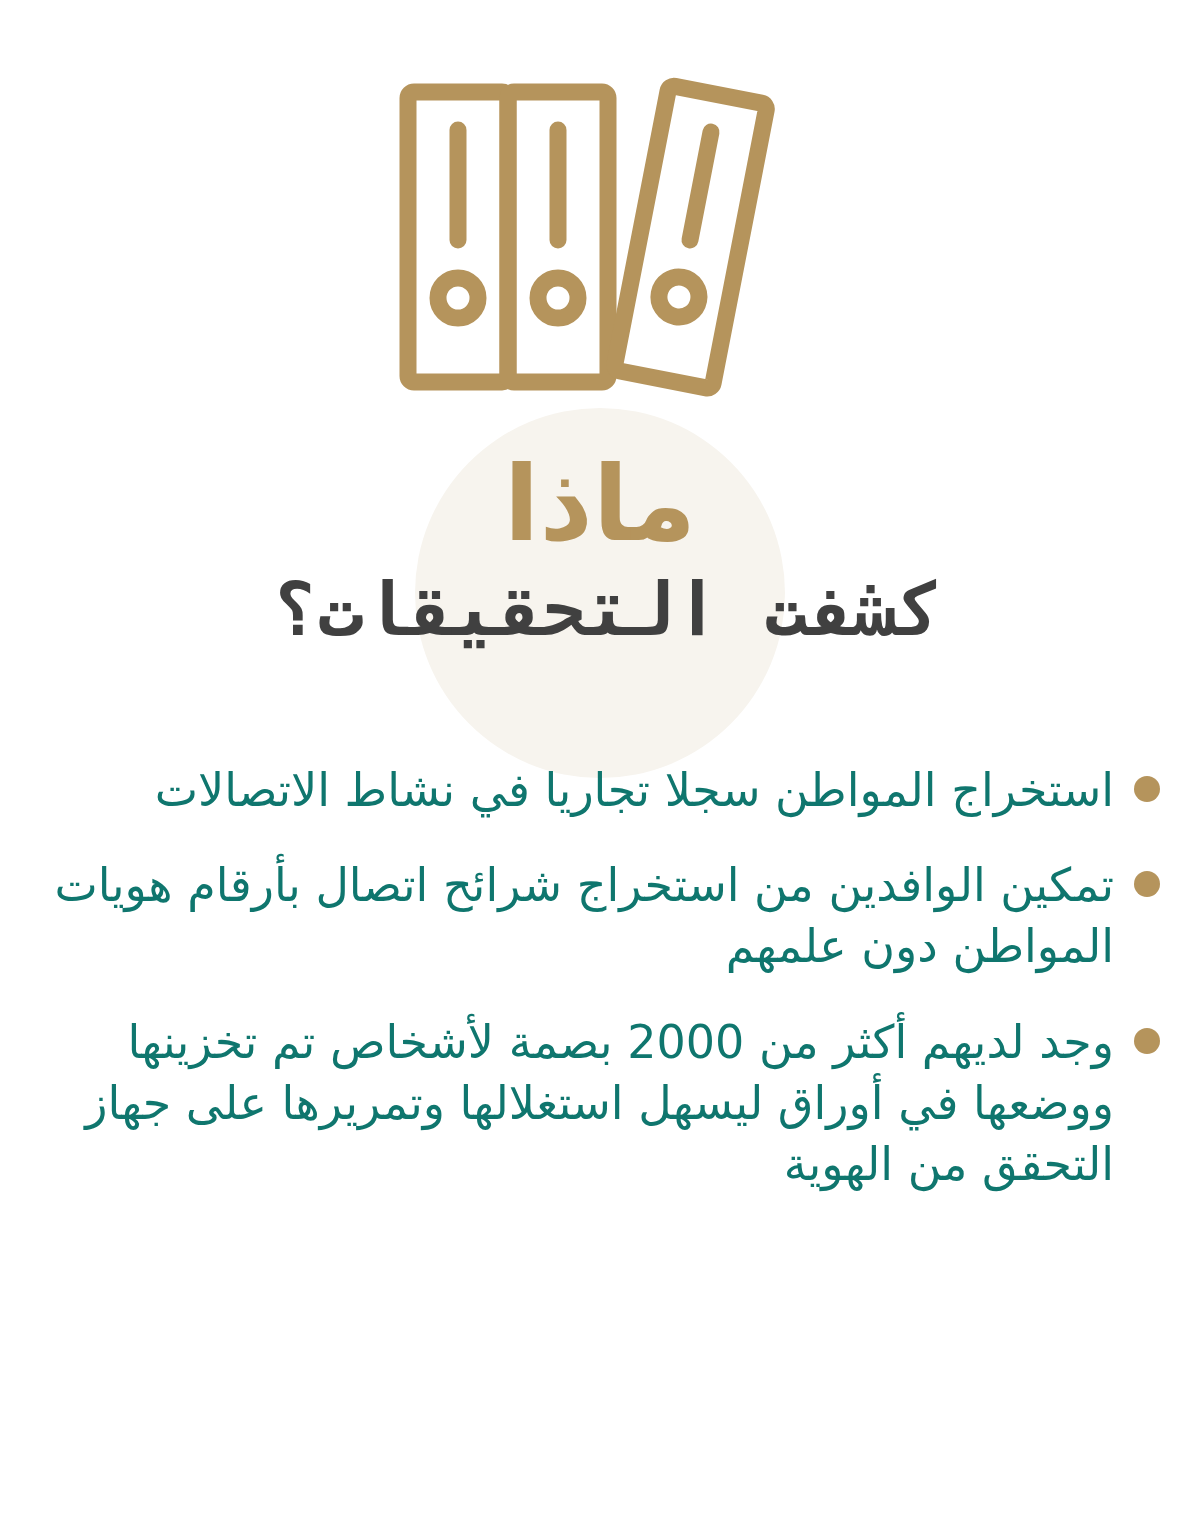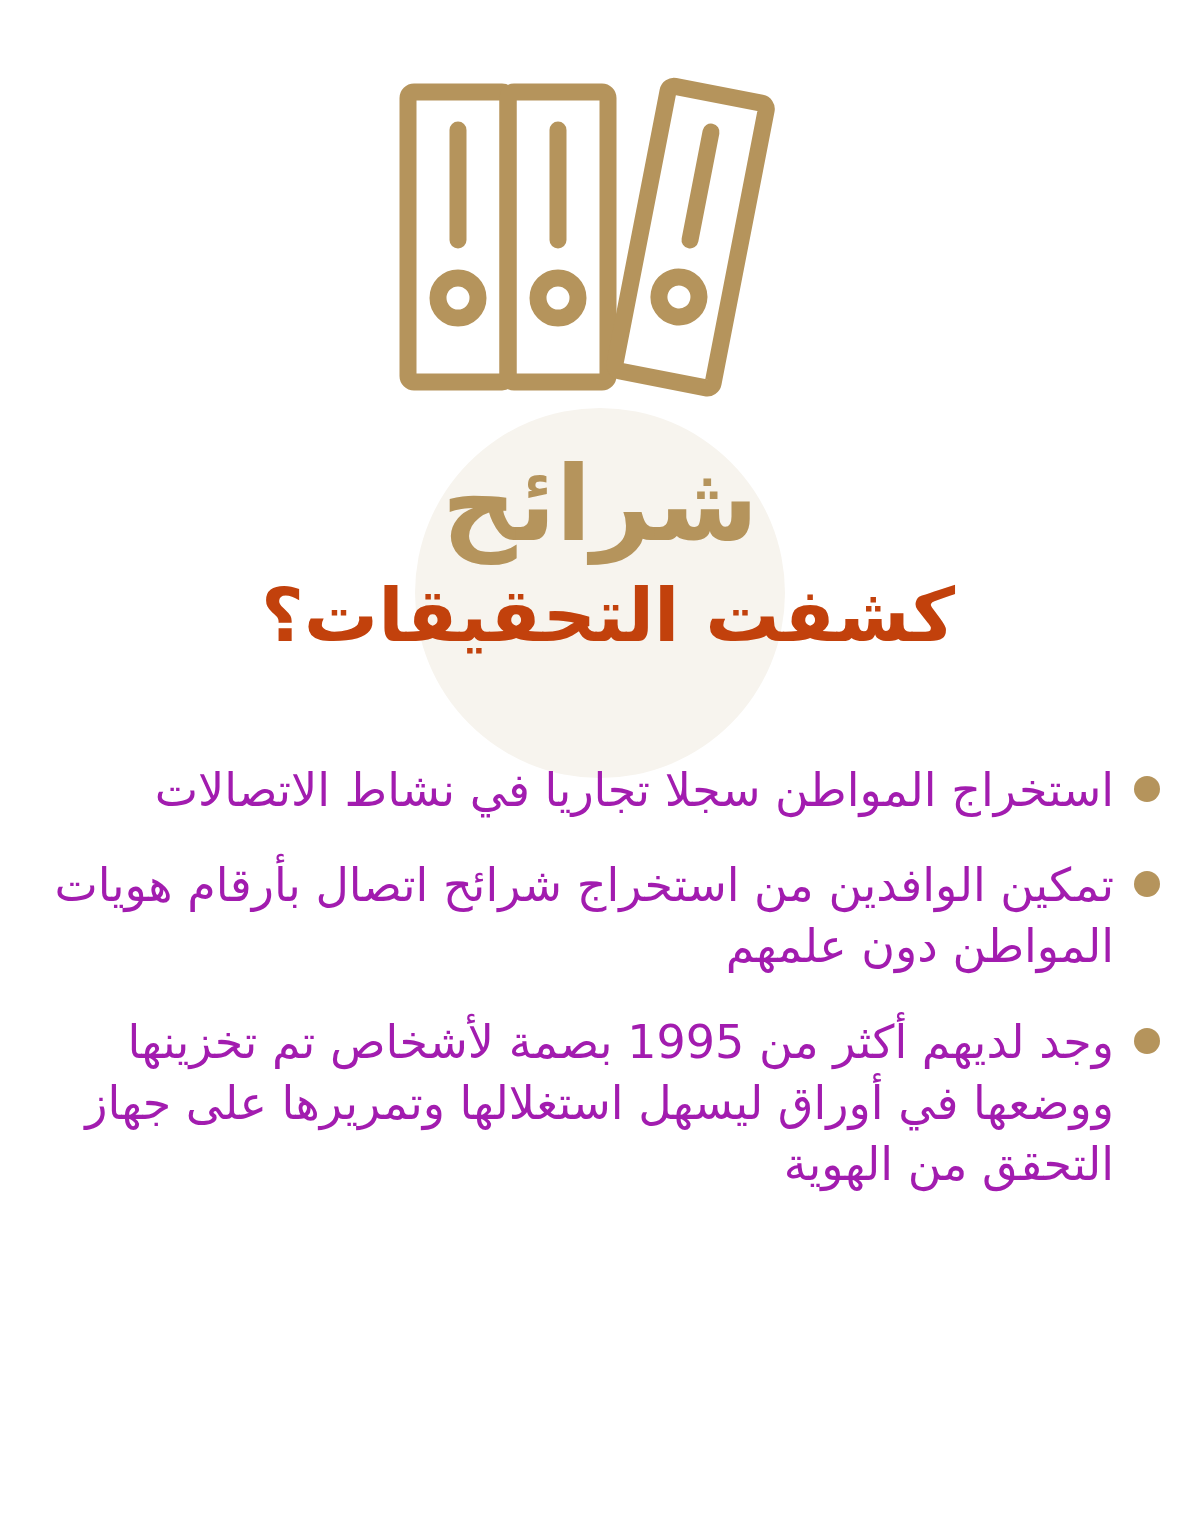--- a/index.html
+++ b/index.html
@@ -61,23 +61,24 @@
     line-height: 1.05;
     font-weight: 700;
     color: #b5945c;
     letter-spacing: 0px;
     margin: 0;
   }
   .headline-dark {
     font-size: 74px;
     line-height: 1.15;
     font-weight: 700;
-    color: #c2410c;
+    color: #404040;
     margin: 14px 0 0 16px;
     white-space: nowrap;
+    font-family: Liberation Mono, monospace;
   }
 
   
   .bullets {
     position: absolute;
     top: 760px;
     right: 40px;
     left: 40px;
     z-index: 2;
   }
@@ -93,21 +94,21 @@
     height: 26px;
     border-radius: 50%;
     background: #b5945c;
     margin-top: 16px;
     margin-left: 20px;
   }
   .bullet-text {
     flex: 1 1 auto;
     font-size: 46px;
     line-height: 1.33;
-    color: #a21caf;
+    color: #0f766e;
     text-align: right;
     font-weight: 400;
   }
 </style>
 </head>
 <body>
 
 <div class="poster">
 
   <div class="icon-wrap">
@@ -129,36 +130,36 @@
           <line x1="300" y1="60" x2="300" y2="170"></line>
           <circle cx="300" cy="228" r="20"></circle>
         </g>
       </g>
     </svg>
   </div>
 
   <div class="circle-bg"></div>
 
   <div class="headline-block">
-    <div class="headline-gold">شرائح</div>
+    <div class="headline-gold">ماذا</div>
     <div class="headline-dark">كشفت التحقيقات؟</div>
   </div>
 
   <div class="bullets">
 
     <div class="bullet-item">
       <span class="bullet-dot"></span>
       <span class="bullet-text">استخراج المواطن سجلا تجاريا في نشاط الاتصالات</span>
     </div>
 
     <div class="bullet-item">
       <span class="bullet-dot"></span>
       <span class="bullet-text">تمكين الوافدين من استخراج شرائح اتصال بأرقام هويات المواطن دون علمهم</span>
     </div>
 
     <div class="bullet-item">
       <span class="bullet-dot"></span>
-      <span class="bullet-text">وجد لديهم أكثر من 1995 بصمة لأشخاص تم تخزينها ووضعها في أوراق ليسهل استغلالها وتمريرها على جهاز التحقق من الهوية</span>
+      <span class="bullet-text">وجد لديهم أكثر من 2000 بصمة لأشخاص تم تخزينها ووضعها في أوراق ليسهل استغلالها وتمريرها على جهاز التحقق من الهوية</span>
     </div>
 
   </div>
 
 </div>
 
 </body></html>

